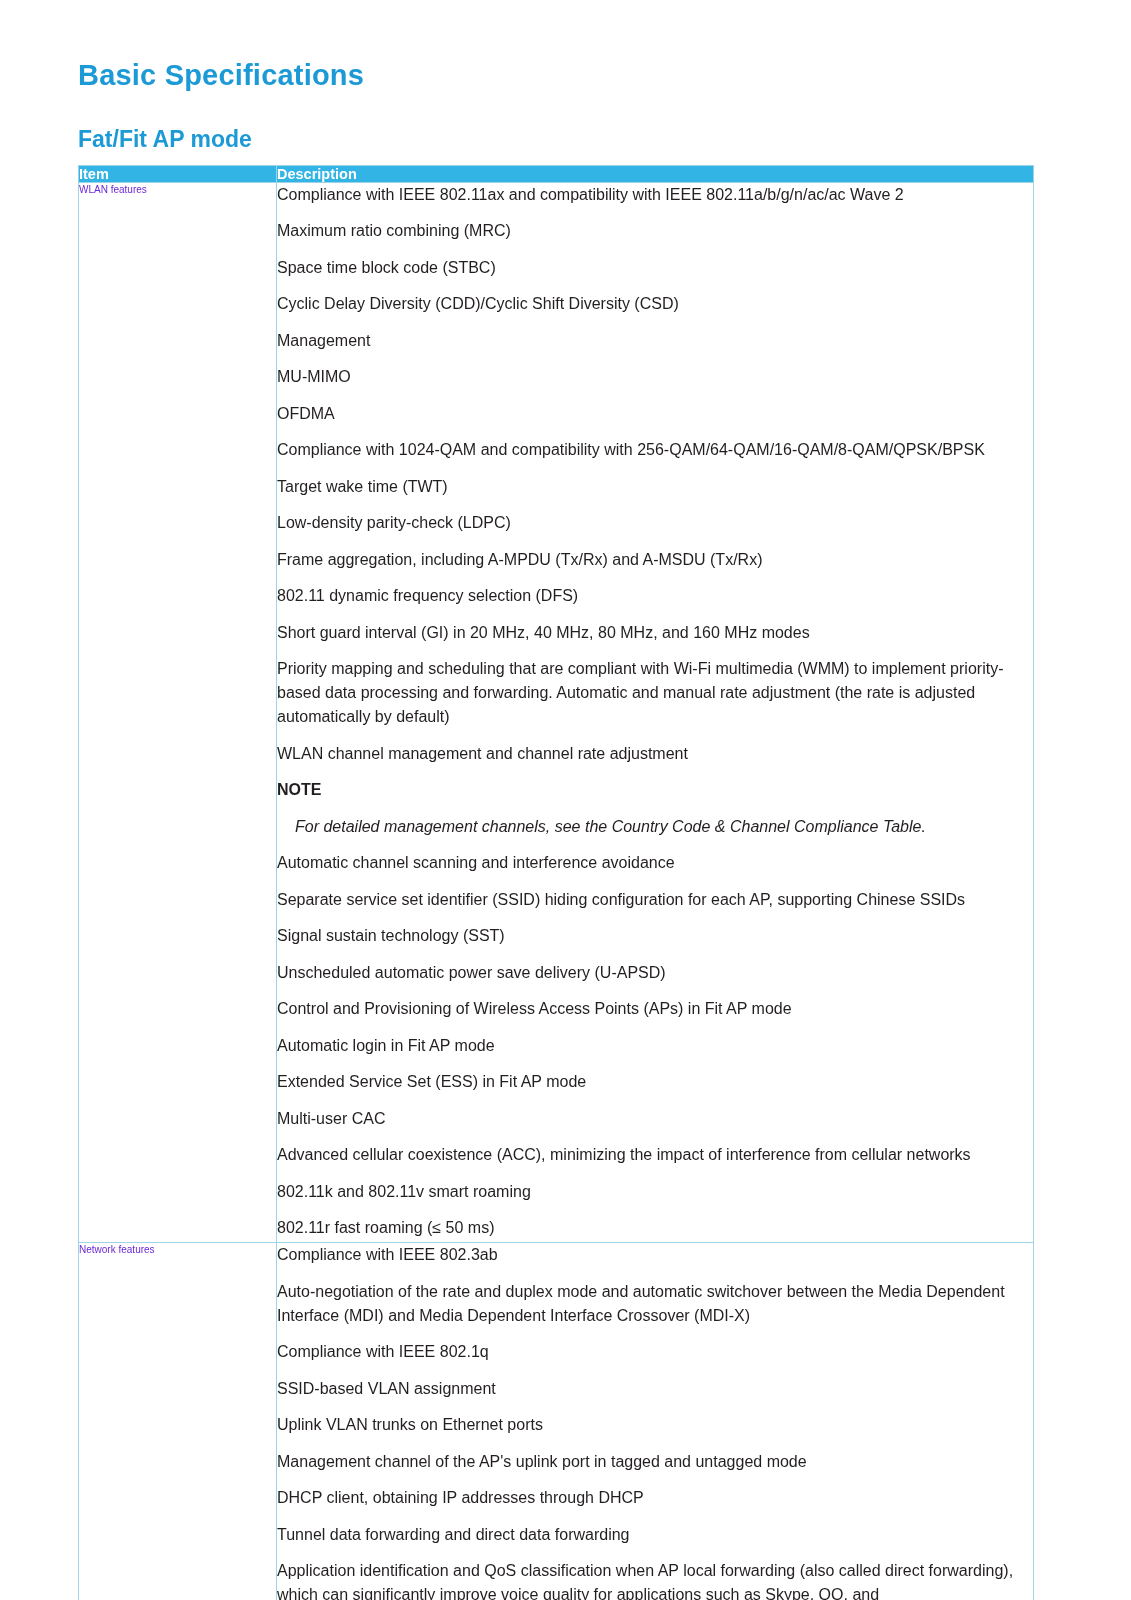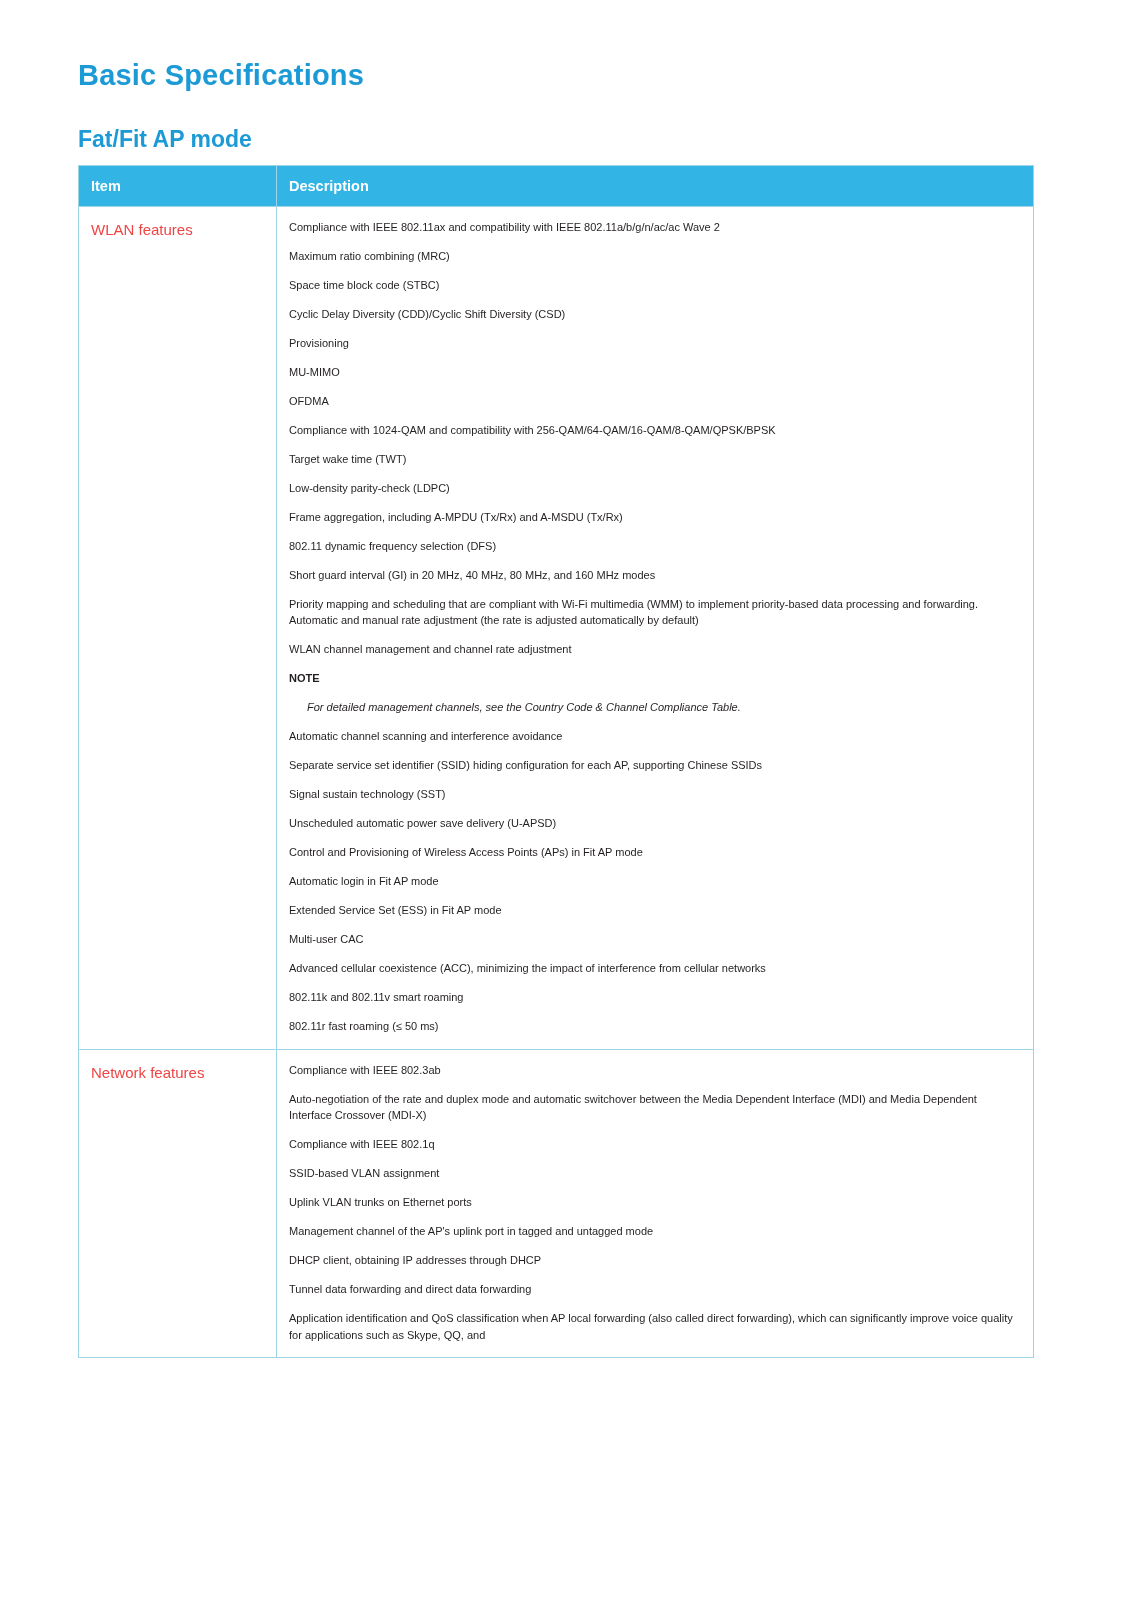--- a/index.html
+++ b/index.html
@@ -42,49 +42,49 @@
     margin: 0 0 12px 0;
   }
   table.spec {
     border-collapse: collapse;
     width: 955px;
     table-layout: fixed;
   }
   table.spec th, table.spec td {
     border: 1px solid #9fd4e8;
     vertical-align: top;
-    padding: 12px;
+    padding: 0;
   }
   thead th {
     background: #32b4e5;
     color: #ffffff;
     font-size: 14.5px;
     font-weight: bold;
     text-align: left;
     padding: 8px 11px 9px 11px;
     border: 1px solid #32b4e5;
   }
   col.col-item { width: 198px; }
   col.col-desc { width: 757px; }
   td.item-cell {
     padding: 12px 11px 10px 11px;
-    font-size: 15px;
-    color: #ef4444;
+    font-size: 10px;
+    color: #6d28d9;
     line-height: 1.45;
   }
   td.desc-cell {
     padding: 12px 14px 10px 14px;
   }
   ul.desc-list {
     list-style: none;
     margin: 0;
     padding: 0;
   }
   ul.desc-list li {
-    font-size: 11px;
+    font-size: 16px;
     line-height: 1.5;
     color: #231f20;
     margin: 0 0 12.5px 0;
   }
   ul.desc-list li:last-child { margin-bottom: 2px; }
   li.note-title {
     font-weight: bold;
     color: #4d4d4d;
     font-size: 13px;
     margin-bottom: 4px;
@@ -145,21 +145,21 @@
       </thead>
       <tbody>
         <tr>
           <td class="item-cell">WLAN features</td>
           <td class="desc-cell">
             <ul class="desc-list">
               <li>Compliance with IEEE 802.11ax and compatibility with IEEE 802.11a/b/g/n/ac/ac Wave 2</li>
               <li>Maximum ratio combining (MRC)</li>
               <li>Space time block code (STBC)</li>
               <li>Cyclic Delay Diversity (CDD)/Cyclic Shift Diversity (CSD)</li>
-              <li>Provisioning</li>
+              <li>Management</li>
               <li>MU-MIMO</li>
               <li>OFDMA</li>
               <li>Compliance with 1024-QAM and compatibility with 256-QAM/64-QAM/16-QAM/8-QAM/QPSK/BPSK</li>
               <li>Target wake time (TWT)</li>
               <li>Low-density parity-check (LDPC)</li>
               <li>Frame aggregation, including A-MPDU (Tx/Rx) and A-MSDU (Tx/Rx)</li>
               <li>802.11 dynamic frequency selection (DFS)</li>
               <li>Short guard interval (GI) in 20 MHz, 40 MHz, 80 MHz, and 160 MHz modes</li>
               <li>Priority mapping and scheduling that are compliant with Wi-Fi multimedia (WMM) to implement priority-based data processing and forwarding. Automatic and manual rate adjustment (the rate is adjusted automatically by default)</li>
               <li>WLAN channel management and channel rate adjustment</li>

